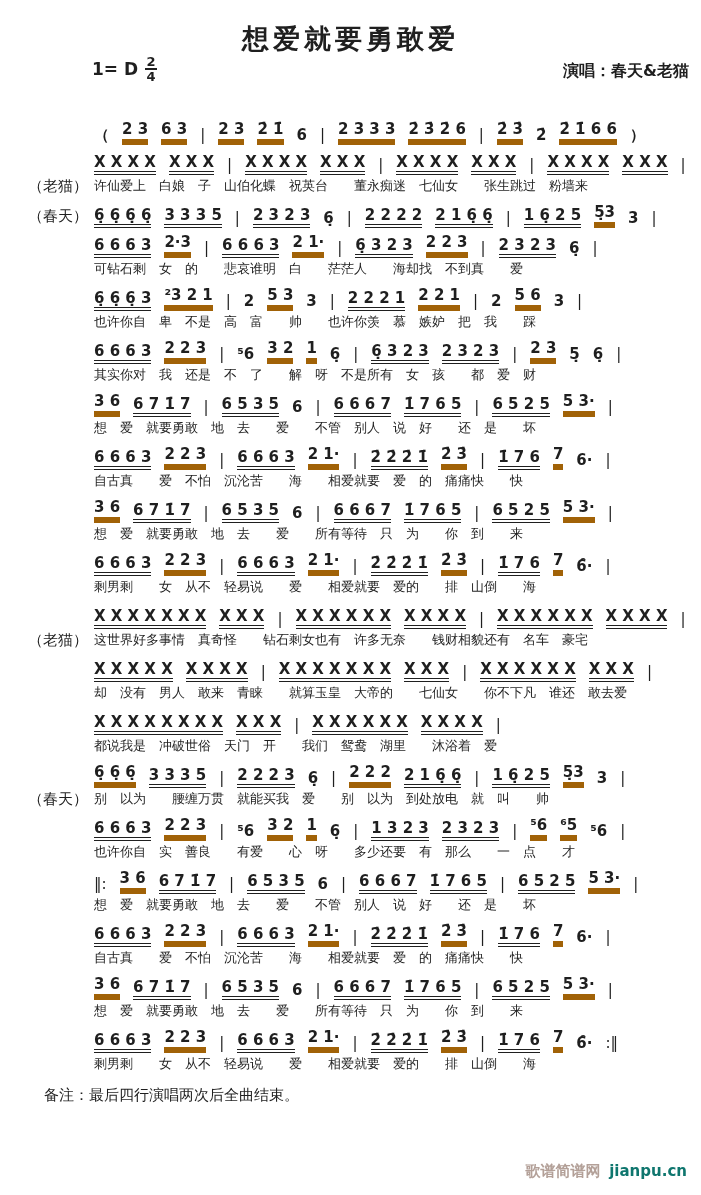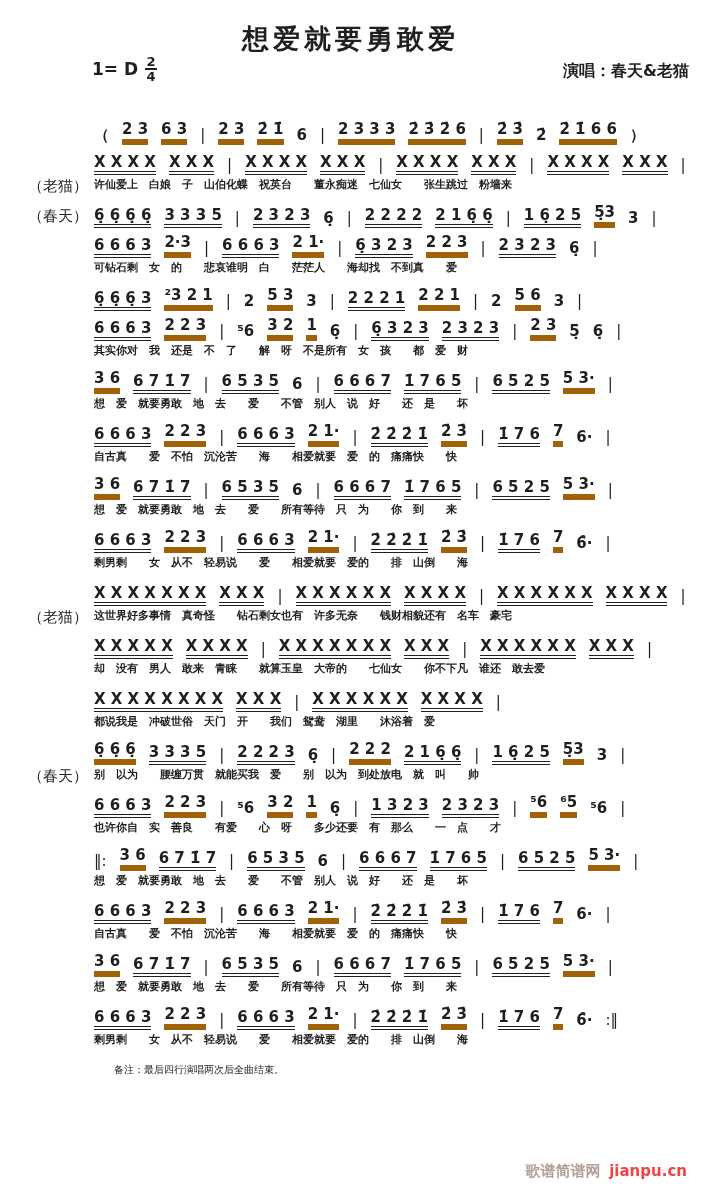--- a/index.html
+++ b/index.html
@@ -40,23 +40,23 @@
   .sys-content{flex:1;min-width:0;}
   .notes-row{
     display:flex;align-items:flex-end;column-gap:13px;
     font-size:15px;font-weight:bold;height:25px;white-space:pre;
   }
   .tok{white-space:pre;line-height:18px;padding-bottom:1px;}
   .u0{border-bottom:none;}
   .u1{border-bottom:6px solid #a16207;}
   .u2{border-bottom:4px double #1f1f1f;padding-bottom:0;}
   .bar{font-weight:normal;padding-bottom:1px;}
-  .lyrics{font-size:11px;white-space:pre;margin-top:2px;height:21px;overflow:hidden;font-weight:bold;}
+  .lyrics{font-size:13px;white-space:pre;margin-top:2px;height:21px;overflow:hidden;}
   
-  .footer-note{padding-left:114px;font-size:10px;margin-top:10px;font-family:Liberation Mono, monospace;}
+  .footer-note{padding-left:44px;font-size:15px;margin-top:10px;font-family:Liberation Mono, monospace;}
   .watermark{position:absolute;right:14px;bottom:14px;font-size:15px;white-space:nowrap;}
   .wm-site{font-weight:bold;}
   .wm-domain{font-weight:bold;margin-left:4px;}
 </style>
 </head>
 <body>
 
 <div class="page">
 
   <div class="header">
@@ -99,20 +99,21 @@
         <div class="voice-label"></div>
         <div class="sys-content">
           <div class="notes-row"><span class="tok u2">6 6 6 3</span><span class="tok u1">2·3</span><span class="tok bar">|</span><span class="tok u2">6 6 6 3</span><span class="tok u1">2 1·</span><span class="tok bar">|</span><span class="tok u2">6̣ 3 2 3</span><span class="tok u1">2 2 3</span><span class="tok bar">|</span><span class="tok u2">2 3 2 3</span><span class="tok u0">6̣</span><span class="tok bar">|</span></div>
           <div class="lyrics">可钻石剩　女　的　　悲哀谁明　白　　茫茫人　　海却找　不到真　　爱</div>
         </div>
       </div>
       <div class="system">
         <div class="voice-label"></div>
         <div class="sys-content">
           <div class="notes-row"><span class="tok u2">6̣ 6̣ 6̣ 3</span><span class="tok u1">²3 2 1</span><span class="tok bar">|</span><span class="tok u0">2</span><span class="tok u1">5 3</span><span class="tok u0">3</span><span class="tok bar">|</span><span class="tok u2">2 2 2 1</span><span class="tok u1">2 2 1</span><span class="tok bar">|</span><span class="tok u0">2</span><span class="tok u1">5 6</span><span class="tok u0">3</span><span class="tok bar">|</span></div>
+          <div class="lyrics">也许你自　卑　不是　高　富　　帅　　也许你羡　慕　嫉妒　把　我　　踩</div>
         </div>
       </div>
       <div class="system">
         <div class="voice-label"></div>
         <div class="sys-content">
           <div class="notes-row"><span class="tok u2">6 6 6 3</span><span class="tok u1">2 2 3</span><span class="tok bar">|</span><span class="tok u0">⁵6</span><span class="tok u1">3 2</span><span class="tok u1">1</span><span class="tok u0">6̣</span><span class="tok bar">|</span><span class="tok u2">6̣ 3 2 3</span><span class="tok u2">2 3 2 3</span><span class="tok bar">|</span><span class="tok u1">2 3</span><span class="tok u0">5̣</span><span class="tok u0">6̣</span><span class="tok bar">|</span></div>
           <div class="lyrics">其实你对　我　还是　不　了　　解　呀　不是所有　女　孩　　都　爱　财</div>
         </div>
       </div>
       <div class="system">
@@ -205,16 +206,16 @@
           <div class="notes-row"><span class="tok u2">6 6 6 3</span><span class="tok u1">2 2 3</span><span class="tok bar">|</span><span class="tok u2">6 6 6 3</span><span class="tok u1">2 1·</span><span class="tok bar">|</span><span class="tok u2">2̇ 2̇ 2̇ 1̇</span><span class="tok u1">2̇ 3̇</span><span class="tok bar">|</span><span class="tok u2">1̇ 7 6</span><span class="tok u1">7</span><span class="tok u0">6̑·</span><span class="tok bar">:‖</span></div>
           <div class="lyrics">剩男剩　　女　从不　轻易说　　爱　　相爱就要　爱的　　排　山倒　　海</div>
         </div>
       </div>
     </div>
 
   <div class="footer-note">备注：最后四行演唱两次后全曲结束。</div>
 
   <div class="watermark">
     <span class="wm-site" style="color: rgb(179, 160, 152);">歌谱简谱网</span>
-    <span class="wm-domain" style="color: #ef4444;">jianpu.cn</span>
+    <span class="wm-domain" style="color: #0f766e;">jianpu.cn</span>
   </div>
 
 </div>
 
 </body></html>

